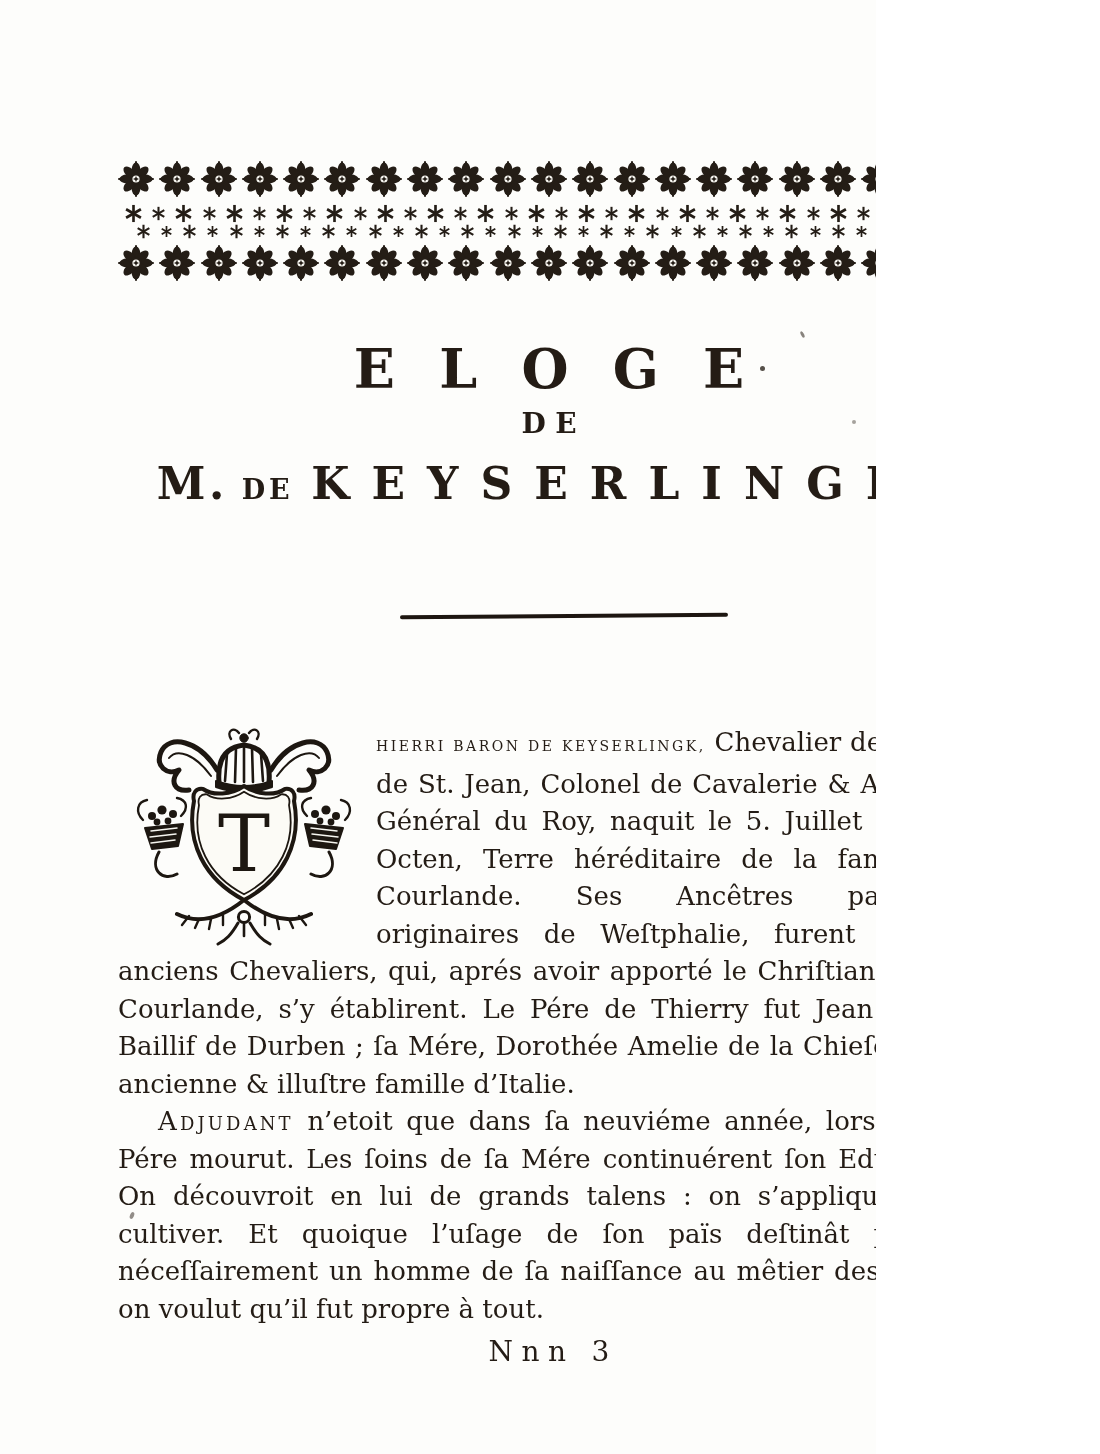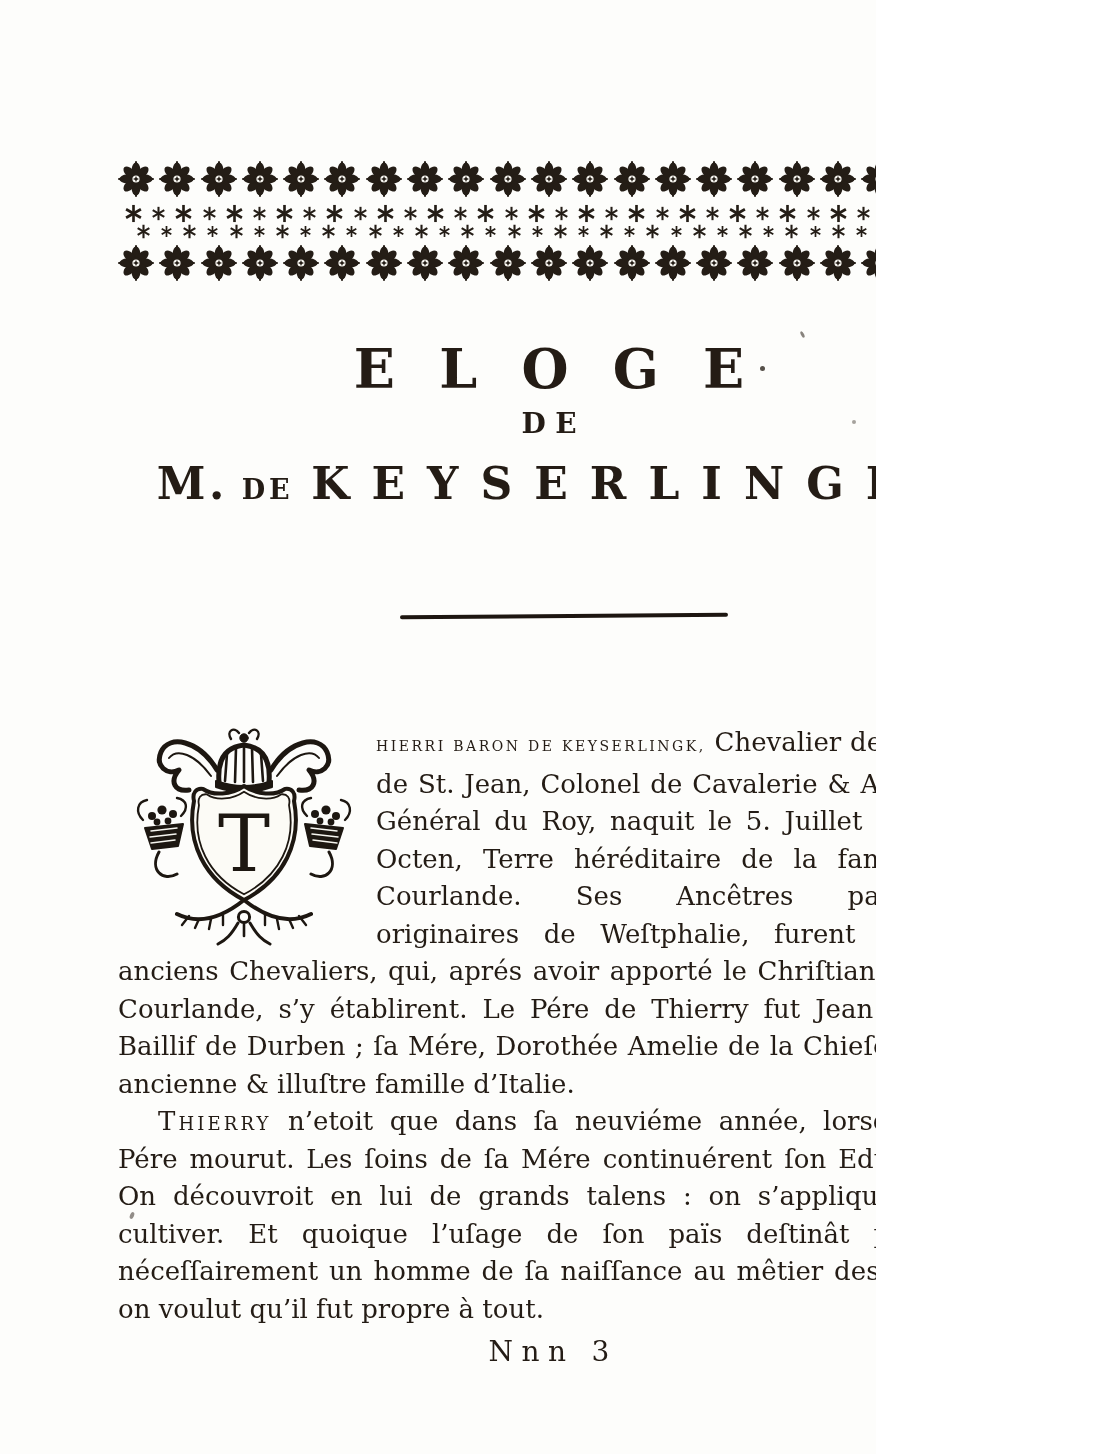--- a/index.html
+++ b/index.html
@@ -506,21 +506,21 @@
             <path d="M119,199 C112,211 107,216 99,220 M131,199 C138,211 143,216 151,220" stroke-width="3"></path>
             <path d="M125,199 L125,212" stroke-width="2.6"></path>
           </g>
           <text x="125" y="147" font-size="78" text-anchor="middle" fill="#1d1711" font-family="'DejaVu Serif','Liberation Serif',serif">T</text>
         </svg>
       </div>
 
       <p class="para first"><span class="sc-lead">HIERRI BARON DE KEYSERLINGK,</span>
         <span>Chevalier de l’ordre de St. Jean, Colonel de Cavalerie &amp; Adjudant Général du Roy, naquit le 5. Juillet 1698. à Octen, Terre héréditaire de la famille en Courlande.  Ses Ancêtres paternels, originaires de Weſtphalie, furent de ces anciens Chevaliers, qui, aprés avoir apporté le Chriſtianisme en Courlande, s’y établirent.  Le Pére de Thierry fut Jean Erneſt, Baillif de Durben ; ſa Mére, Dorothée Amelie de la Chieſe, d’une ancienne &amp; illuſtre famille d’Italie.</span></p>
 
-      <p class="para indent"><span class="smallcaps">Thierry</span>
+      <p class="para indent"><span class="smallcaps">Adjudant</span>
         <span>n’etoit que dans ſa neuviéme année, lorsque ſon Pére mourut. Les ſoins de ſa Mére continuérent ſon Education. On découvroit en lui de grands talens : on s’appliqua à les cultiver.  Et quoique l’uſage de ſon païs deſtinât presque néceſſairement un homme de ſa naiſſance au mêtier des armes, on voulut qu’il fut propre à tout.</span></p>
 
 
       <div class="footer">
         <span></span>
         <span class="sig">Nnn 3</span>
         <span class="catchword">en</span>
       </div>
     </div>
   </div>

